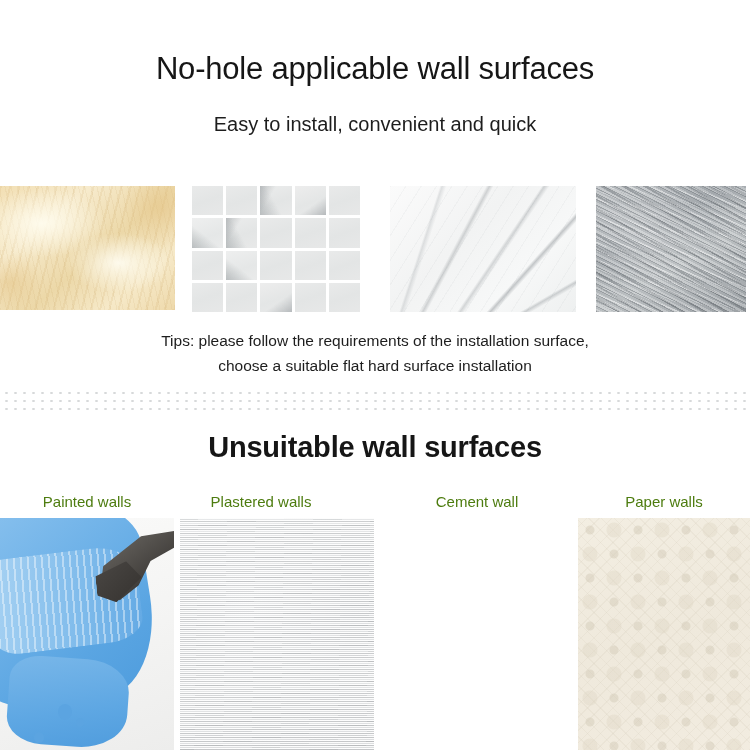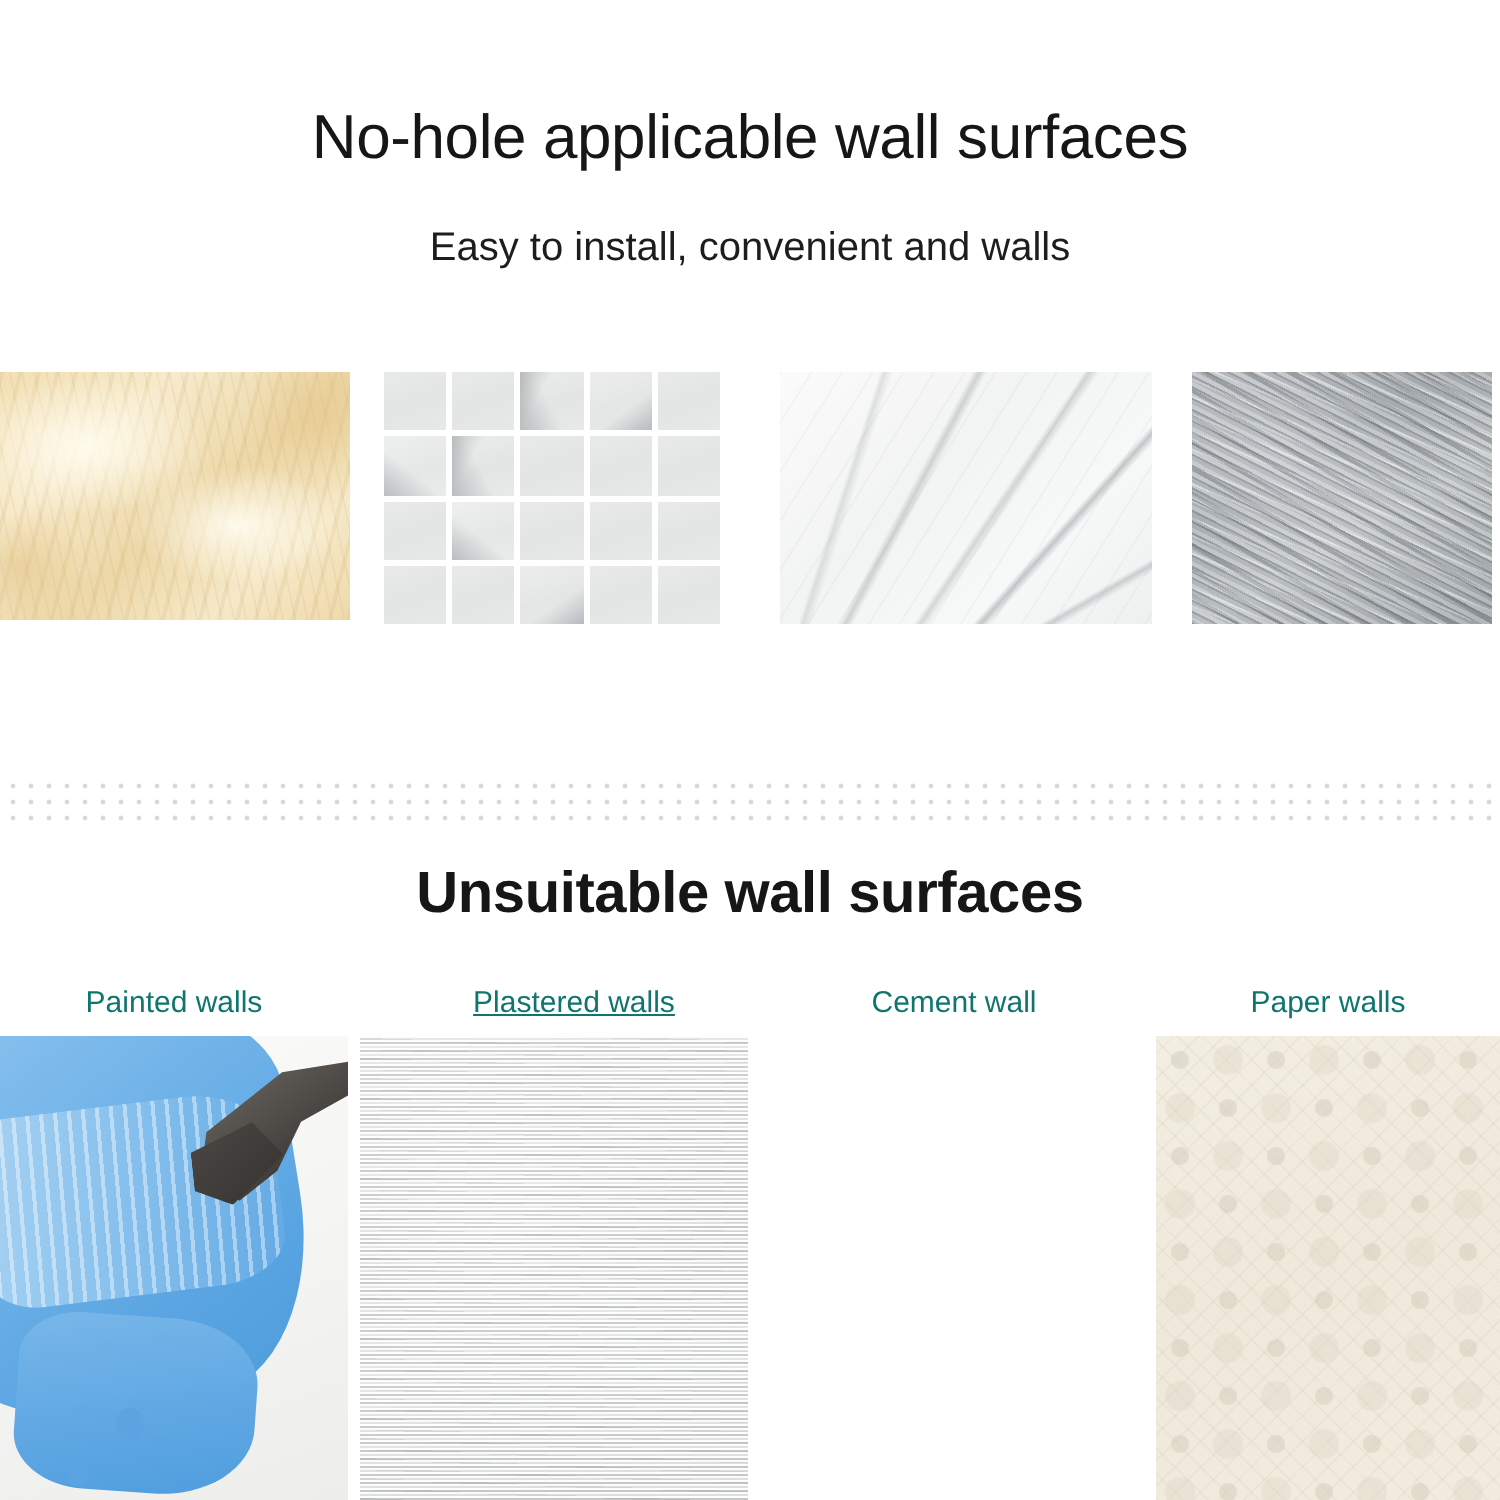--- a/index.html
+++ b/index.html
@@ -178,27 +178,27 @@
     position: absolute;
     top: 492px;
     left: 0;
     width: 750px;
     height: 22px;
   }
   .wall-label {
     position: absolute;
     top: 0;
     font-size: 15px;
-    color: #0f766e;
+    color: #4d7c0f;
     text-align: center;
     line-height: 20px;
     white-space: nowrap;
   }
   .lbl-1 { left: 0px;   width: 174px; }
-  .lbl-2 { left: 190px; width: 194px; text-decoration: underline; }
+  .lbl-2 { left: 164px; width: 194px; }
   .lbl-3 { left: 380px; width: 194px; }
   .lbl-4 { left: 578px; width: 172px; }
 
   .unsuitable-row {
     position: absolute;
     top: 518px;
     left: 0;
     width: 750px;
     height: 232px;
   }
@@ -302,21 +302,21 @@
     background-size: 48px 48px, 48px 48px, 48px 48px, 48px 48px, auto, auto, auto;
   }
 </style>
 </head>
 <body>
 
 <div class="page">
 
   <div class="headline">No-hole applicable wall surfaces</div>
 
-  <div class="subhead">Easy to install, convenient and walls</div>
+  <div class="subhead">Easy to install, convenient and quick</div>
 
   <div class="suitable-row">
 
     <div class="tile tile-1 tex-beige"></div>
 
     <div class="tile tile-2 tex-mosaic">
       <div class="mosaic-grid">
         <div class="mosaic-cell"></div>
         <div class="mosaic-cell"></div>
         <div class="mosaic-cell vein-a"></div>
@@ -341,20 +341,24 @@
         <div class="mosaic-cell"></div>
         <div class="mosaic-cell"></div>
       </div>
     </div>
 
     <div class="tile tile-3 tex-marble"></div>
 
     <div class="tile tile-4 tex-slate"></div>
   </div>
 
+  <div class="tips">
+    <span class="tips-line">Tips: please follow the requirements of the installation surface,</span>
+    <span class="tips-line">choose a suitable flat hard surface installation</span>
+  </div>
 
   <div class="divider"></div>
 
   <div class="headline-2">Unsuitable wall surfaces</div>
 
   <div class="labels-row">
     <div class="wall-label lbl-1">Painted walls</div>
     <div class="wall-label lbl-2">Plastered walls</div>
     <div class="wall-label lbl-3">Cement wall</div>
     <div class="wall-label lbl-4">Paper walls</div>

